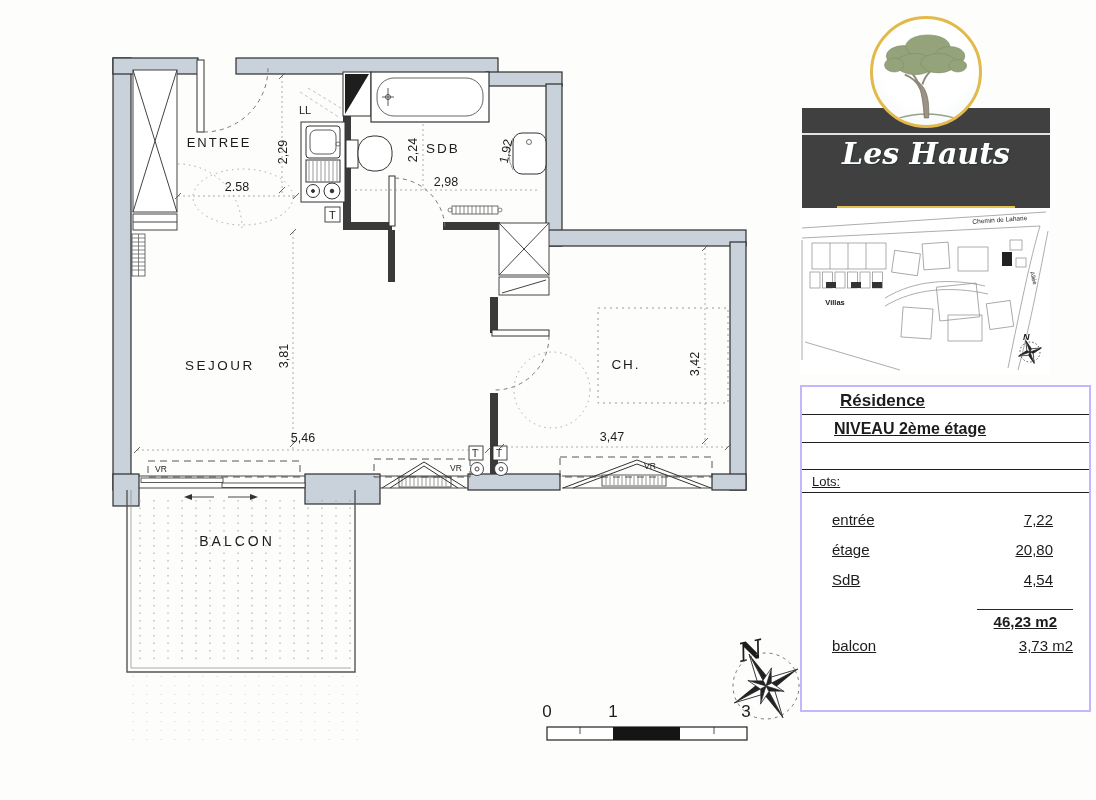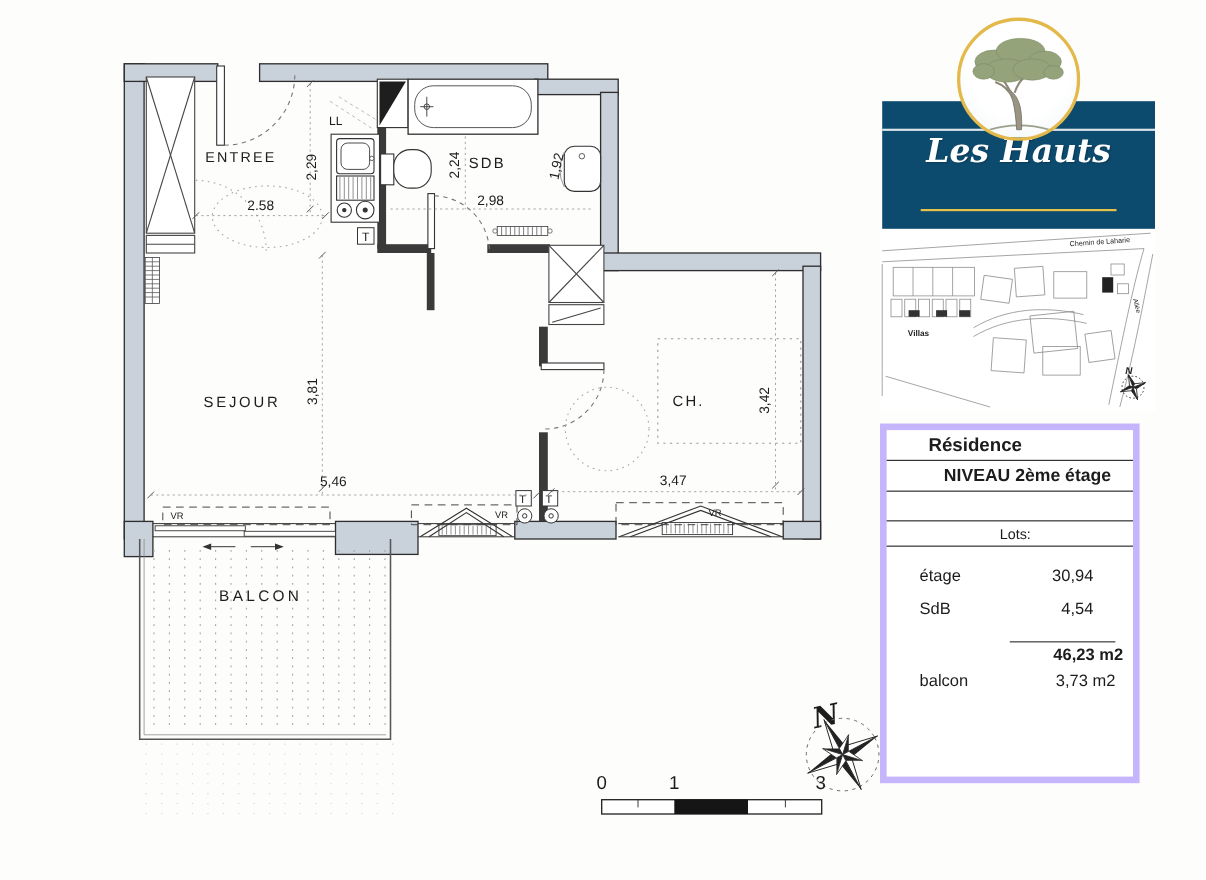--- a/index.html
+++ b/index.html
@@ -3,51 +3,51 @@
 <meta charset="utf-8">
 <style>
   html,body{margin:0;padding:0;background:#ffffff;}
   .page{position:relative;width:1096px;height:800px;background:#fdfdfb;overflow:hidden;
         font-family:"Liberation Sans",sans-serif;}
   svg text{font-family:"Liberation Sans",sans-serif;fill:#1c1c1c;}
   .plan-svg{position:absolute;left:0;top:0;}
 
   
   .logo{position:absolute;left:802px;top:12px;width:248px;height:200px;}
-  .logo-band{position:absolute;left:0;top:80px;width:248px;height:118px;background:#0c4a6e;}
+  .logo-band{position:absolute;left:0;top:96px;width:248px;height:118px;background:#404040;}
   .band-line{position:absolute;left:0;top:25px;width:100%;height:2px;background:rgba(255,255,255,.85);}
   .band-underline{position:absolute;left:14%;top:98px;width:72%;height:2px;background:#e2c24a;}
   .logo-script{position:absolute;left:0;top:28px;width:100%;text-align:center;
                font-family:"DejaVu Serif",serif;font-style:italic;font-weight:bold;font-size:30px;
                color:#fff;text-shadow:1px 1px 1px rgba(10,40,50,.4);}
   .logo-caps{position:absolute;left:0;top:61px;width:100%;text-align:center;
              font-family:"DejaVu Serif",serif;font-size:28px;letter-spacing:5px;color:#f5f5ef;
              text-shadow:2px 2px 1px rgba(15,50,62,.55);}
   .logo-circle{position:absolute;left:50%;top:4px;transform:translateX(-50%);
                width:112px;height:112px;border-radius:50%;border:3px solid #e2b94a;
                background:radial-gradient(circle at 50% 40%, #ffffff 55%, #eef4f6 100%);
                box-sizing:border-box;z-index:2;overflow:hidden;}
 
   
   .site-map{position:absolute;left:800px;top:208px;width:250px;height:166px;background:#fff;}
 
   
-  .info-table{position:absolute;left:800px;top:385px;width:236px;height:327px;
-              border:6px solid #c4b5fd;background:#fff;box-sizing:border-box;color:#1c1c1c;}
+  .info-table{position:absolute;left:800px;top:385px;width:291px;height:327px;
+              border:2px solid #c4b5fd;background:#fff;box-sizing:border-box;color:#1c1c1c;text-decoration:underline;}
   .it-row{box-sizing:border-box;border-bottom:1.5px solid #1f1f1f;}
   .it-title{height:28px;line-height:28px;padding-left:38px;font-weight:bold;font-size:17px;}
-  .it-level{height:28px;line-height:28px;padding-left:52px;font-weight:bold;font-size:16px;}
+  .it-level{height:28px;line-height:28px;padding-left:32px;font-weight:bold;font-size:16px;}
   .it-empty{height:27px;}
-  .it-lots{height:23px;line-height:23px;padding-left:10px;font-size:13px;text-align:center;}
+  .it-lots{height:23px;line-height:23px;padding-left:10px;font-size:13px;}
   .lots-list{padding-top:12px;}
   .lot-row{display:flex;justify-content:space-between;height:30px;line-height:30px;
            padding-left:30px;padding-right:36px;font-size:15px;}
   .lot-value{text-align:right;}
   .total-sep{border-top:1.5px solid #2a2a2a;width:96px;margin:14px 16px 0 auto;}
-  .lot-row.total{padding-right:9px;font-weight:bold;height:24px;line-height:24px;align-items:flex-end;}
+  .lot-row.total{padding-right:32px;font-weight:bold;height:24px;line-height:24px;align-items:flex-end;}
   .lot-row.balcon{padding-right:16px;height:24px;line-height:24px;}
 </style>
 </head>
 <body>
 
 <div class="page">
 
 <svg class="plan-svg" width="1096" height="800" viewBox="0 0 1096 800">
 
   <g fill="#c9d1da" stroke="#2e2e2e" stroke-width="1.2">
@@ -360,22 +360,26 @@
   </g>
 </svg>
 
 <div class="info-table">
   <div class="it-row it-title">Résidence</div>
   <div class="it-row it-level">NIVEAU 2ème étage</div>
   <div class="it-row it-empty"></div>
   <div class="it-row it-lots">Lots:</div>
   <div class="lots-list">
         <div class="lot-row">
+          <span class="lot-label">entrée</span>
+          <span class="lot-value">7,22</span>
+        </div>
+        <div class="lot-row">
           <span class="lot-label">étage</span>
-          <span class="lot-value">30,94</span>
+          <span class="lot-value">20,80</span>
         </div>
         <div class="lot-row">
           <span class="lot-label">SdB</span>
           <span class="lot-value">4,54</span>
         </div>
       </div>
   <div class="total-sep"></div>
   <div class="lot-row total">
     <span class="lot-label"></span>
     <span class="lot-value">46,23 m2</span>

